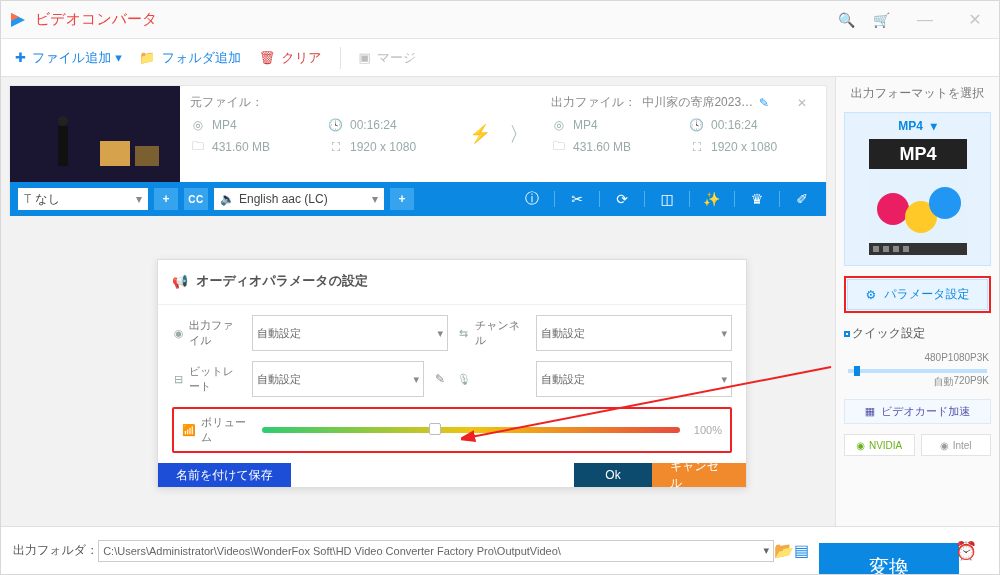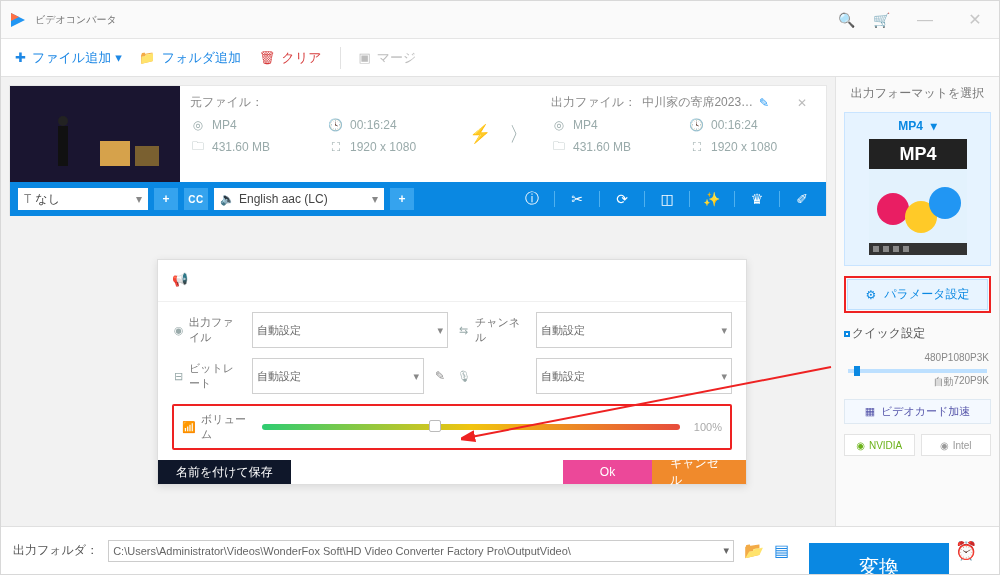--- a/index.html
+++ b/index.html
@@ -1,20 +1,20 @@
 <!DOCTYPE html>
 <html><head>
 <meta charset="utf-8">
 <style>
   *{box-sizing:border-box;margin:0;padding:0;font-family:"Segoe UI","Meiryo UI",sans-serif}
   body{width:1000px;height:575px;background:#f7f7f7;border:1px solid #d8d8d8;overflow:hidden;font-size:12px;color:#555}
   .titlebar{height:38px;display:flex;align-items:center;padding:0 8px;border-bottom:1px solid #e5e5e5;background:#fafafa}
   .titlebar .logo{width:18px;height:18px;margin-right:8px;position:relative}
   .titlebar .logo svg{width:18px;height:18px}
-  .titlebar .t-title{color:#737373;font-size:10px}
+  .titlebar .t-title{color:#ef4444;font-size:15px}
   .titlebar .tb-right{margin-left:auto;display:flex;align-items:center;gap:18px;color:#c7c7c7}
   .tb-ico{font-size:14px;cursor:pointer}
   .win-btn{width:32px;text-align:center;font-size:16px;cursor:pointer}
   .toolbar{height:38px;background:#fff;border-bottom:1px solid #e2e2e2;display:flex;align-items:center;padding:0 14px;gap:18px}
   .tbtn{display:flex;align-items:center;gap:6px;color:#666;cursor:pointer;font-size:13px}
   .tbtn.blue{color:#1e88e5}
   .tbtn.red{color:#d63a3a}
   .tbtn .caret{color:#1e88e5;margin-left:-2px}
   .vline{width:1px;height:22px;background:#e2e2e2}
   .merge{color:#bdbdbd;display:flex;align-items:center;gap:6px;font-size:13px}
@@ -50,41 +50,41 @@
   .p-lbl{width:72px;font-size:11px;color:#777;display:flex;align-items:center;gap:4px}
   .p-dd{flex:1;height:36px;border:1px solid #d0d0d0;display:flex;align-items:center;padding:16px 4px;font-size:11px;color:#666;background:#fff}
   .p-dd .tri{margin-left:auto;color:#888}
   .p-edit{width:16px;text-align:center;color:#888}
   .volume-row{border:2px solid #e22;padding:6px 8px;border-radius:2px}
   .vslider{flex:1;height:6px;background:linear-gradient(to right,#2ecc71 0%,#f1c40f 50%,#e74c3c 100%);position:relative;border-radius:3px}
   .vslider .vknob{position:absolute;left:40%;top:-4px;width:12px;height:12px;border:1px solid #bbb;background:#fff;border-radius:2px}
   .vol-pct{color:#aaa;font-size:11px;margin-left:6px}
   .p-foot{display:flex;margin-top:8px}
   .pf-btn{flex:0 0 auto;height:24px;display:flex;align-items:center;justify-content:center;padding:0 18px;font-size:12px;color:#fff;cursor:pointer}
-  .pf-save{background:#0f172a}
-  .pf-ok{background:#ec4899;margin-left:auto;width:89px}
+  .pf-save{background:#1d4ed8}
+  .pf-ok{background:#0c4a6e;margin-left:auto;width:78px}
   .pf-cancel{background:#f08a2c;width:94px}
   .red-arrow{position:absolute;left:460px;top:280px;pointer-events:none}
   .side-title{font-size:12px;color:#777;text-align:center}
   .fmt-box{border:1px solid #c9e4ff;background:#e6f3ff;padding:6px;display:flex;flex-direction:column;align-items:center;gap:6px}
   .fmt-top{width:100%;display:flex;justify-content:center;align-items:center;gap:8px;color:#0a88e2;font-weight:bold}
   .fmt-top .tri{color:#0a88e2}
   .fmt-img{width:110px;height:120px;position:relative}
   .param{border:2px solid #e22;padding:1px}
   .param-inner{background:#e8f4ff;border:1px solid #bde0ff;padding:6px 4px;display:flex;align-items:center;justify-content:center;gap:8px;color:#0a88e2;font-size:12px}
   .quick-t{display:flex;align-items:center;gap:2px;font-size:12px;color:#555;margin-top:2px}
   .dot{width:6px;height:6px;border:2px solid #0a88e2;background:#fff;display:inline-block}
   .res-line{height:4px;background:#bde0ff;position:relative;margin:6px 4px 2px}
   .res-line .kn{position:absolute;left:6px;top:-3px;width:6px;height:10px;background:#0a88e2}
   .res-labels{display:flex;justify-content:flex-end;font-size:10px;color:#888;padding:0 2px}
   .gpu-box{border:1px solid #dfe9f2;background:#f4f9ff;padding:4px 6px;display:flex;align-items:center;gap:6px;color:#55a;font-size:11px;justify-content:center}
   .gpu-row{display:flex;gap:6px}
   .gpu-chip{flex:1;border:1px solid #e3e3e3;background:#fff;font-size:10px;color:#999;display:flex;align-items:center;justify-content:center;height:22px;gap:4px}
   .nvd{color:#6bb21a}
-  .bottom{height:48px;background:#fff;border-top:1px solid #e0e0e0;display:flex;align-items:center;padding:0 12px;gap:10px}
+  .bottom{height:48px;background:#fff;border-top:1px solid #e0e0e0;display:flex;align-items:center;padding:0 12px;}
   .out-lbl{font-size:12px;color:#555}
   .out-path{flex:1;height:22px;border:1px solid #ccc;padding:0 4px;display:flex;align-items:center;font-size:11px;color:#666;background:#fff;min-width:0}
   .out-path span{white-space:nowrap;overflow:hidden;text-overflow:ellipsis}
   .out-path .tri{margin-left:auto}
   .out-ico{color:#1e88e5;font-size:16px;cursor:pointer}
   .convert{width:140px;height:48px;background:#0a88e2;color:#fff;font-size:20px;display:flex;align-items:center;justify-content:center;cursor:pointer;margin:16px -12px 0 10px;align-self:stretch}
   .alarm{width:40px;display:flex;align-items:center;justify-content:center;color:#0a88e2;font-size:18px}
 </style>
 </head>
 <body>
@@ -224,20 +224,21 @@
           <div class="sep"></div>
         <div class="tool-ico">♛</div>
           <div class="sep"></div>
         <div class="tool-ico">✐</div>
       </div>
     </div>
 
     <div class="panel">
       <div class="p-title">
           <span>📢</span>
+          <span>オーディオパラメータの設定</span>
         </div>
       <div class="p-body">
         <div class="p-row">
           <div class="p-half">
               <span class="p-lbl">
                 <span class="ico">◉</span>
                 <span>出力ファイル</span>
               </span>
               <div class="p-dd">
                 <span>自動設定</span>

